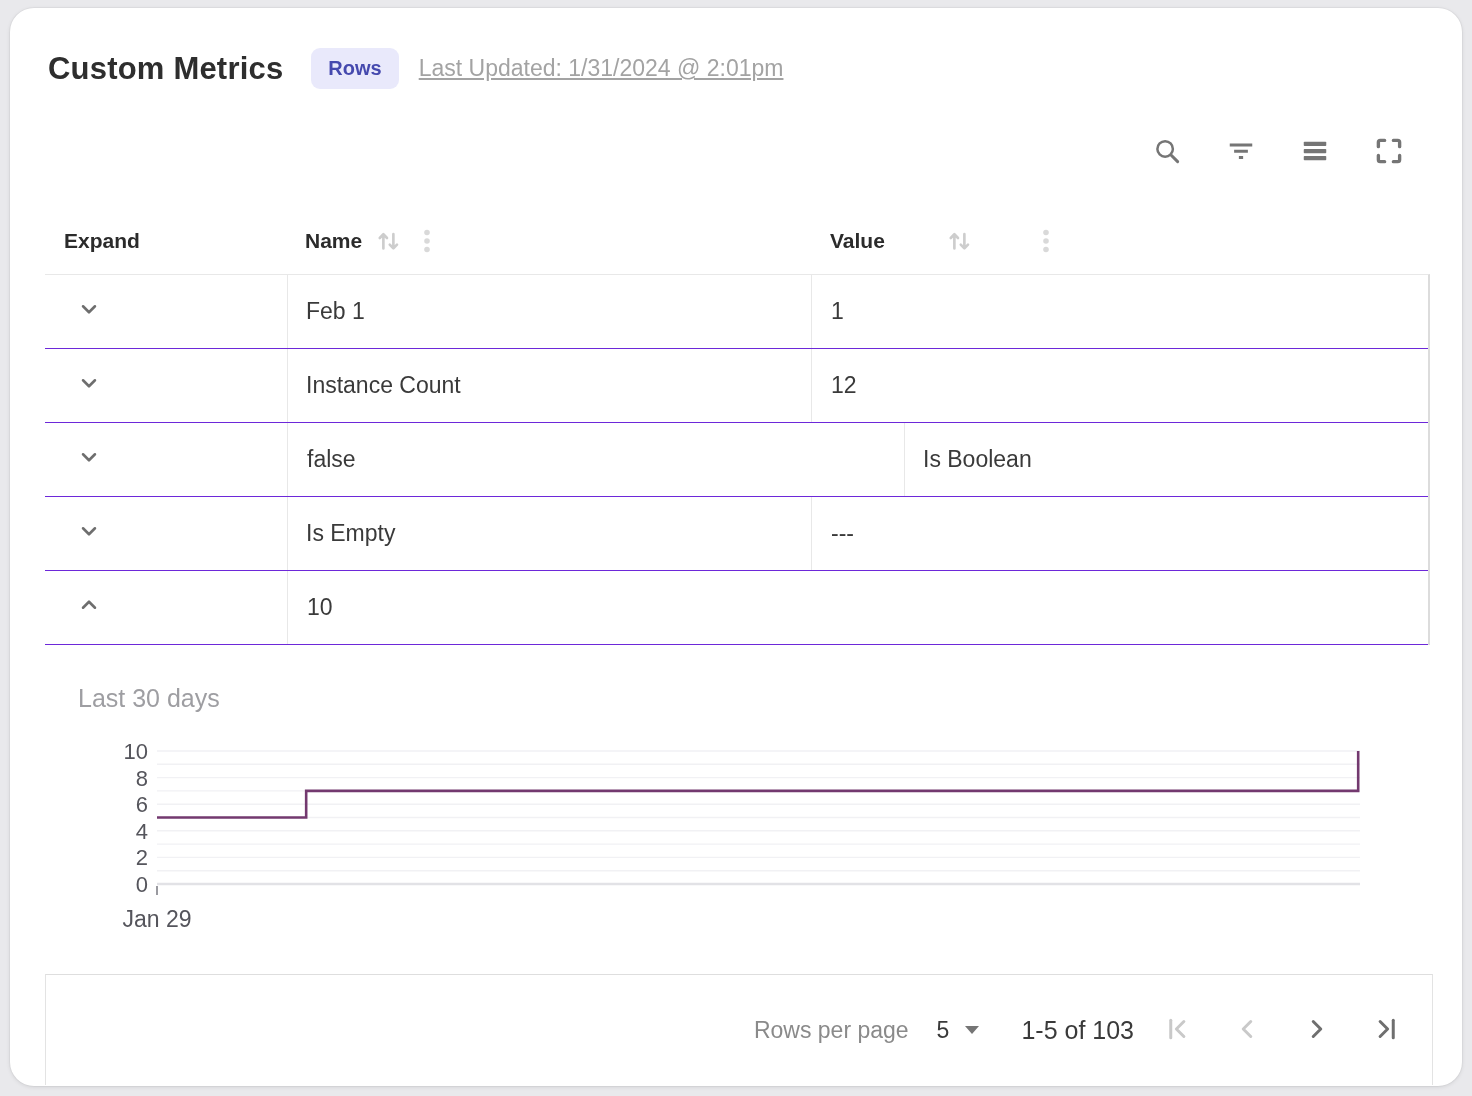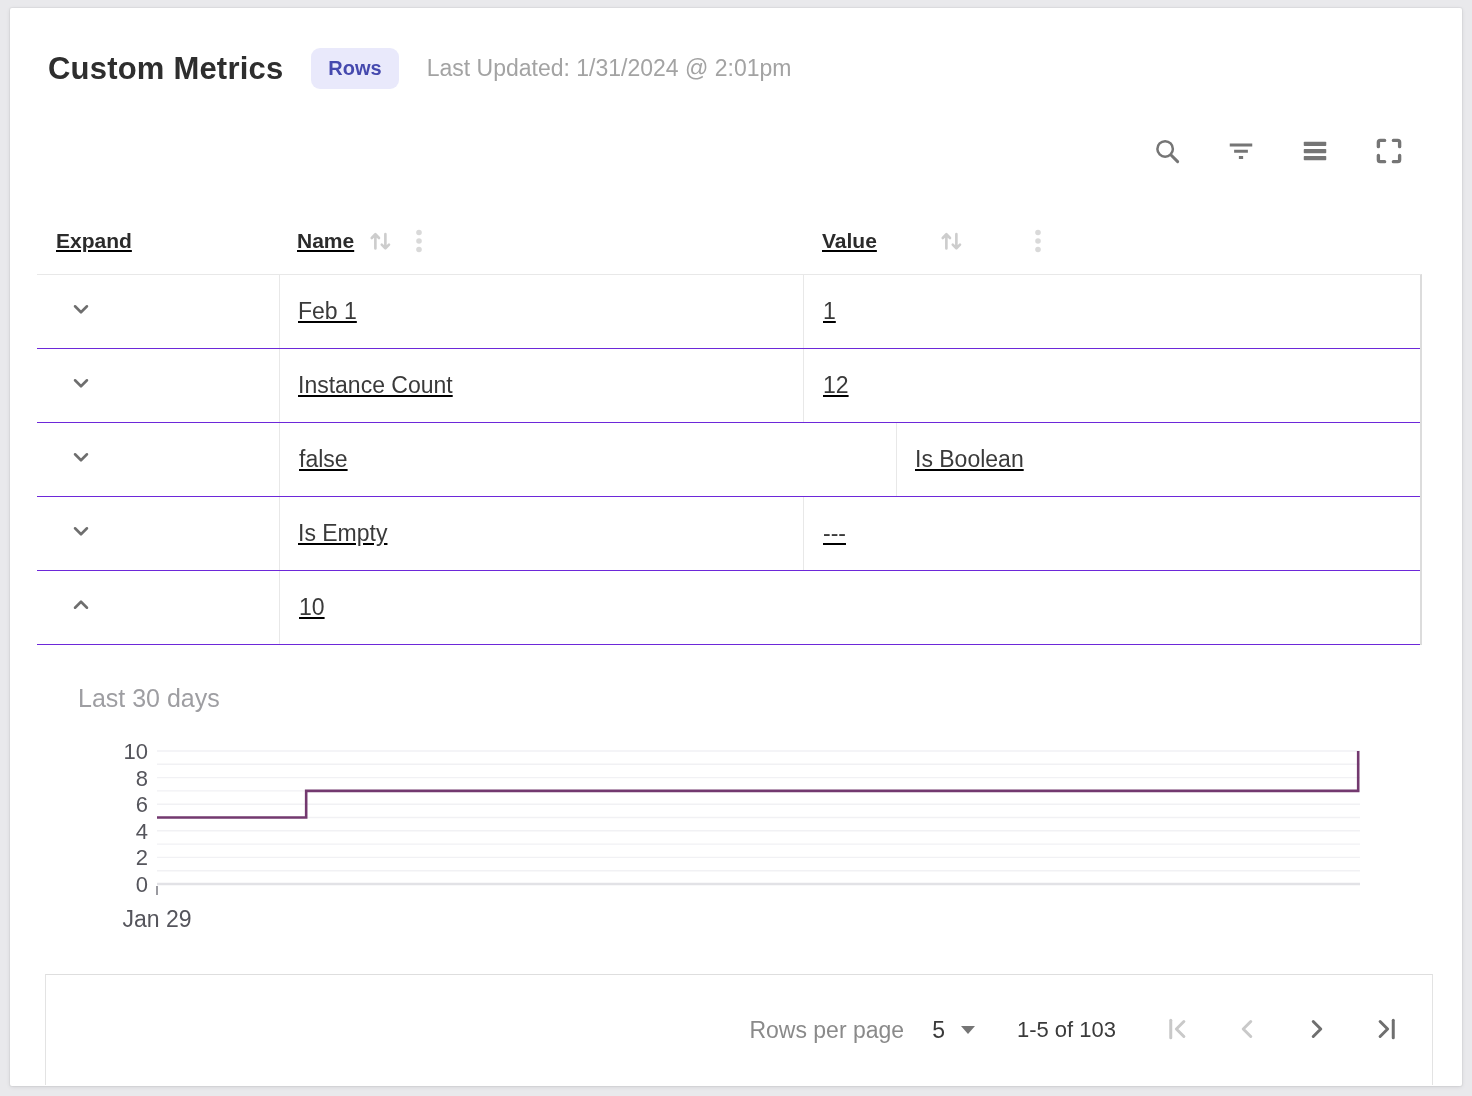--- a/index.html
+++ b/index.html
@@ -5,37 +5,37 @@
   * { margin:0; padding:0; box-sizing:border-box; }
   html,body { width:1472px; height:1096px; }
   body {
     background:#e9e9ec;
     font-family:"Liberation Sans", sans-serif;
     position:relative;
     overflow:hidden;
   }
   .card {
     position:absolute; left:10px; top:8px; width:1452px; height:1078px;
-    background:#ffffff; border-radius:2px;
+    background:#ffffff; border-radius:24px;
     box-shadow:0 1px 4px rgba(0,0,0,0.10), 0 0 0 1px rgba(0,0,0,0.03);
   }
   
   .hdr { position:absolute; left:38px; top:40px; display:flex; align-items:center; }
   .title { font-size:31px; font-weight:700; color:#2e2e2e; letter-spacing:0.2px; }
   .badge {
     margin-left:28px; background:#e9e9fb; color:#4549ae;
     font-size:20px; font-weight:700; padding:9px 17px; border-radius:9px;
   }
-  .updated { margin-left:28px; font-size:23px; color:#a3a3a3; }
+  .updated { margin-left:20px; font-size:23px; color:#a3a3a3;text-decoration:underline; }
   
   .toolbar { position:absolute; top:128px; right:58px; display:flex; gap:44px; }
   .tbtn { width:30px; height:30px; border:none; background:none; cursor:pointer; padding:0; display:flex; align-items:center; justify-content:center; }
   .tbtn svg { display:block; }
   
-  .grid { position:absolute; left:27px; top:200px; width:1385px;text-decoration:underline; }
+  .grid { position:absolute; left:35px; top:200px; width:1385px; }
   .grid-head { display:flex; height:66px; align-items:center; }
   .ghc { display:flex; align-items:center; font-size:21px; font-weight:700; color:#2b2b2b; }
   .ghc.expand { width:242px; padding-left:19px; }
   .ghc.name   { width:524px; padding-left:18px; }
   .ghc.value  { flex:1; padding-left:19px;gap:48px; }
   .sort-ic { margin-left:12px; display:flex; }
   .menu-ic { margin-left:10px; display:flex; }
   .grid-rows { border-right:2px solid #dcdcdc; border-top:1px solid #e8e8e8; }
   .grid-row { display:flex; height:74px; border-bottom:1px solid #6d28d9;justify-content:space-between; }
   .cell { display:flex; align-items:center; font-size:23px; color:#3a3a3a; }
@@ -48,21 +48,21 @@
   
   .footer {
     position:absolute; left:35px; top:966px; width:1388px; height:111px;
     border-top:1.5px solid #dedede; border-left:1px solid #e3e3e3; border-right:1px solid #e3e3e3;
     display:flex; align-items:center; justify-content:flex-end; padding-right:30px;
   }
   .rpp-label { font-size:23px; color:#8a8a8a; margin-right:28px; }
   .rpp-select { display:flex; align-items:center; cursor:pointer; margin-right:42px; }
   .rpp-value { font-size:23px; color:#3a3a3a; margin-right:16px; }
   .tri { width:0; height:0; border-left:7px solid transparent; border-right:7px solid transparent; border-top:8px solid #757575; }
-  .range { font-size:22px; color:#3a3a3a; margin-right:46px; }
+  .range { font-size:25px; color:#3a3a3a; margin-right:28px; }
   .nav { display:flex; gap:40px; }
   .nbtn { width:30px; height:30px; border:none; background:none; padding:0; cursor:pointer; display:flex; align-items:center; justify-content:center; }
 </style>
 </head>
 <body>
 
 <div class="card">
 
   <div class="hdr">
     <span class="title">Custom Metrics</span>

